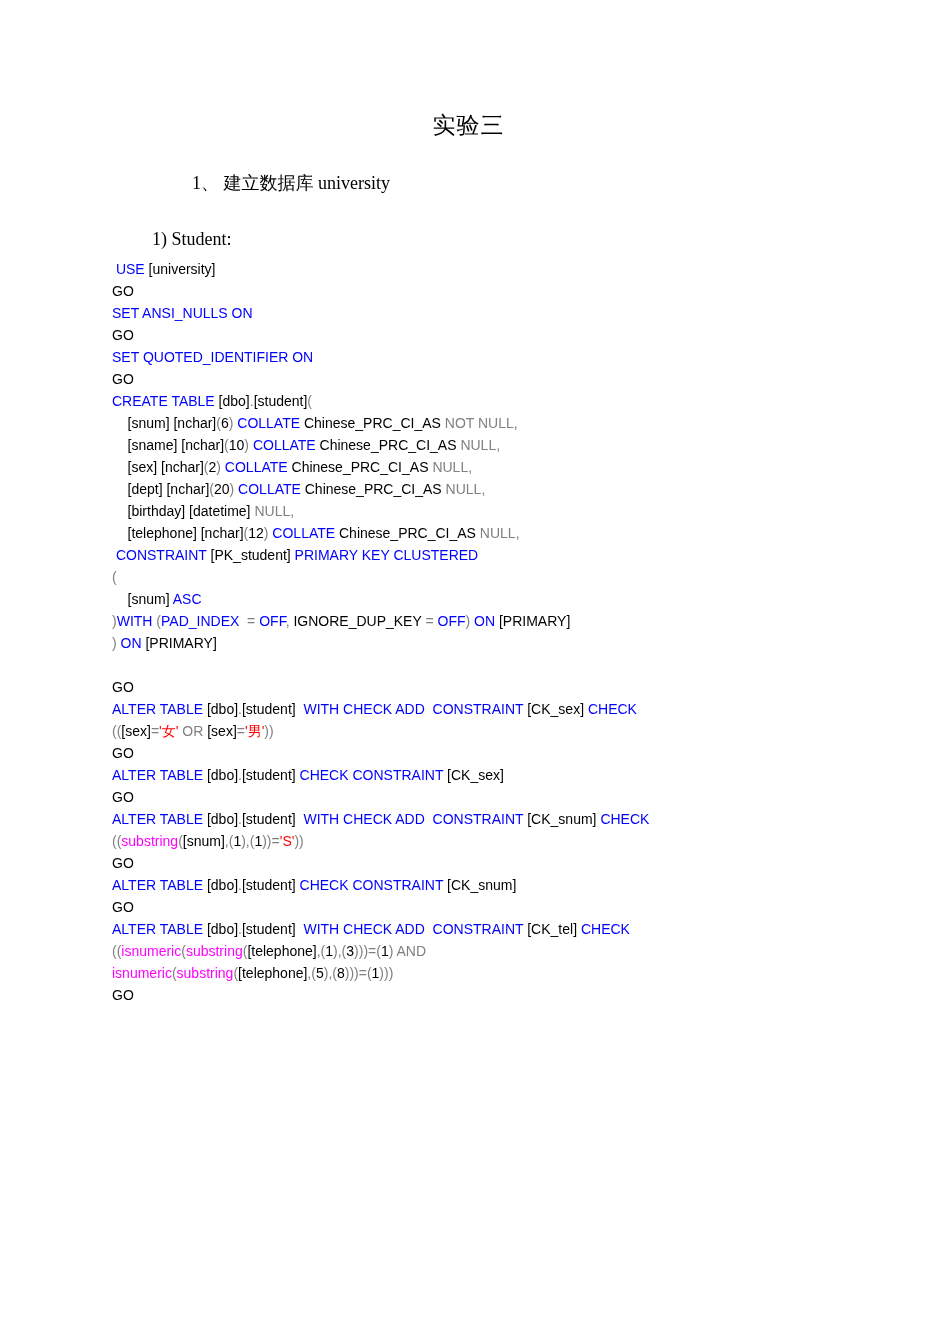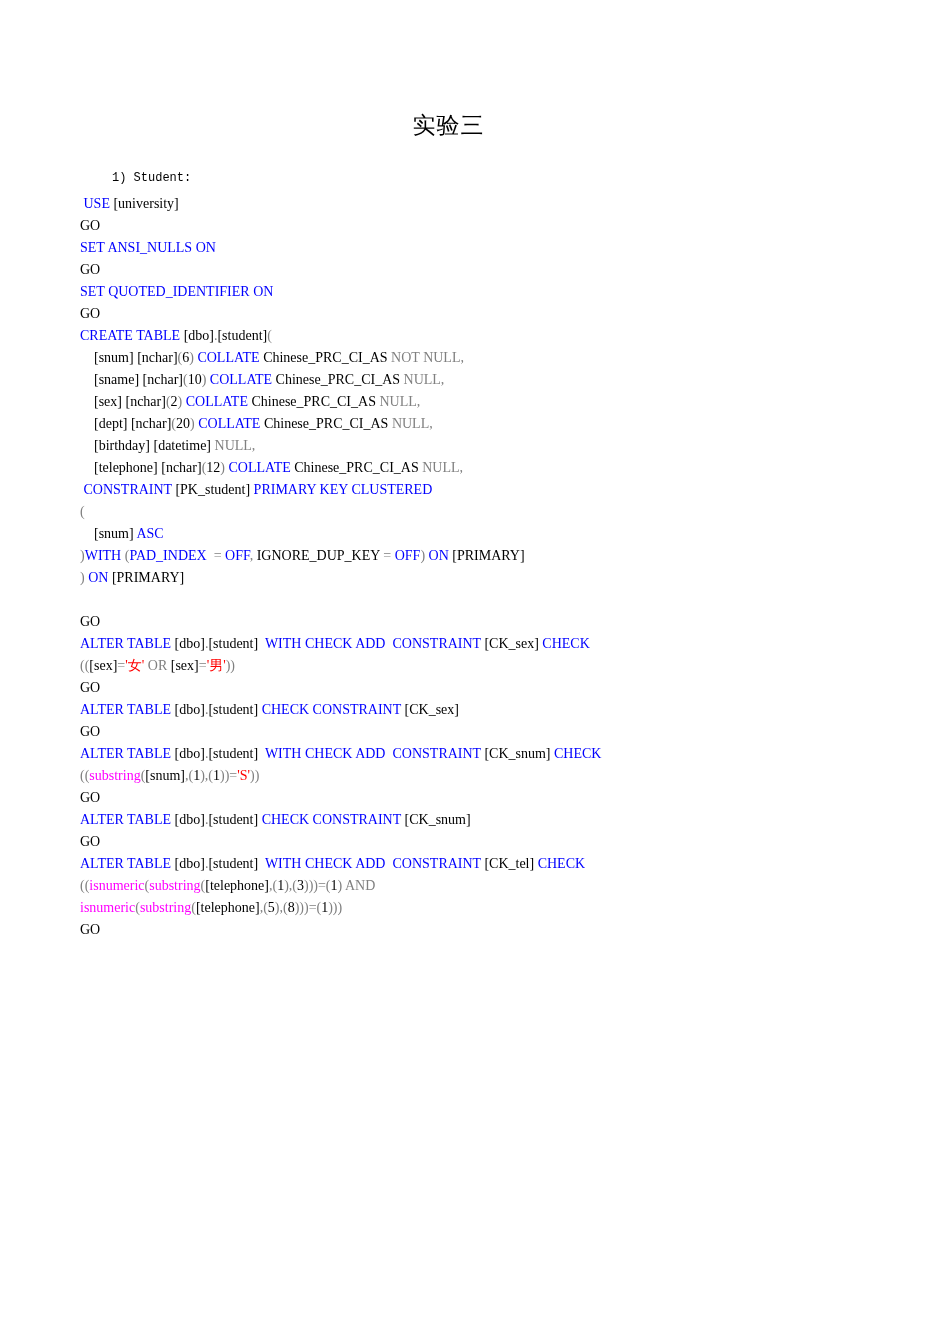--- a/index.html
+++ b/index.html
@@ -3,62 +3,63 @@
 <meta charset="utf-8">
 <style>
   body {
     margin: 0;
     background: #fff;
     font-family: "SimSun", "宋体", serif;
     color: #000;
     width: 945px;
   }
   .page {
-    padding: 110px 120px 80px 72px;
+    padding: 110px 120px 80px 112px;
     box-sizing: border-box;
     width: 945px;
   }
   .title {
     text-align: center;
     font-size: 23px;
     font-weight: normal;
     letter-spacing: 1px;
     margin-bottom: 30px;
   }
   .num-item {
     font-size: 18px;
     margin: 14px 0 14px 80px;
     font-family: "SimSun", "宋体", serif;
   }
   .sub-heading {
-    font-size: 12px;
-    margin: 24px 0 8px 40px;
-    font-family: Liberation Mono, monospace;
+    font-size: 18px;
+    margin: 34px 0 8px 40px;
+    font-family: Liberation Serif, serif;
   }
   .code {
-    font-family: Liberation Serif, serif;
+    font-family: Liberation Sans, sans-serif;
     font-size: 14px;
     line-height: 22px;
     white-space: pre;
-    margin-left: 8px;
+    margin-left: 0;
   }
   .kw  { color: #0000ff; }
   .str { color: #ff0000; }
   .gray{ color: #808080; }
   .blk { color: #000000; }
   .fn  { color: #ff00ff; }
   .code .indent { margin-left: 100px; display: inline-block; }
 </style>
 </head>
 <body>
 
 <div class="page">
 
   <div class="title">实验三</div>
 
+  <div class="num-item">1、 建立数据库 university</div>
 
   <div class="sub-heading">1) Student:</div>
 
   <div class="code" id="code-block"><span class="blk"> </span><span class="kw">USE</span><span class="blk"> [university]</span>
 <span class="blk">GO</span>
 <span class="kw">SET</span><span class="blk"> </span><span class="kw">ANSI_NULLS</span><span class="blk"> </span><span class="kw">ON</span>
 <span class="blk">GO</span>
 <span class="kw">SET</span><span class="blk"> </span><span class="kw">QUOTED_IDENTIFIER</span><span class="blk"> </span><span class="kw">ON</span>
 <span class="blk">GO</span>
 <span class="kw">CREATE</span><span class="blk"> </span><span class="kw">TABLE</span><span class="blk"> [dbo]</span><span class="gray">.</span><span class="blk">[student]</span><span class="gray">(</span>

